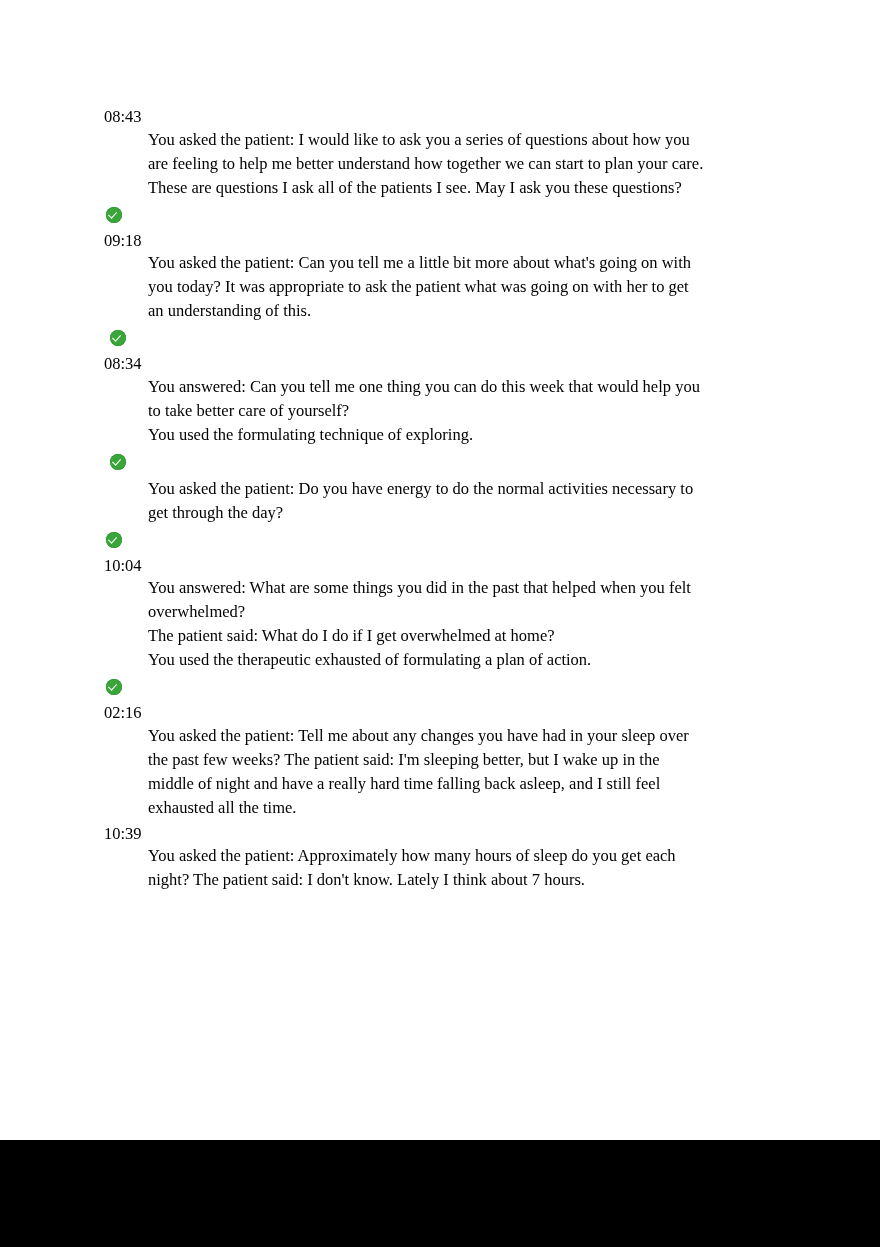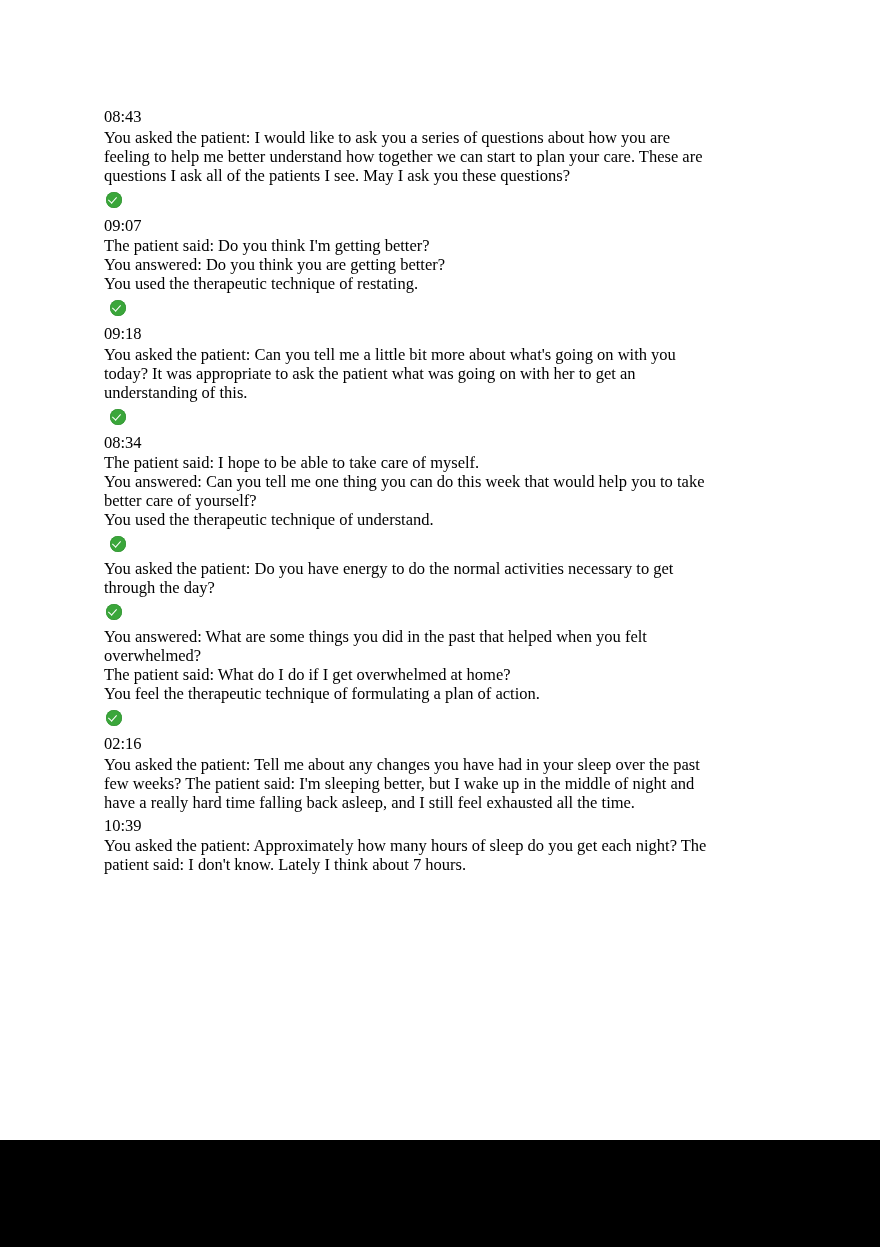--- a/index.html
+++ b/index.html
@@ -43,23 +43,24 @@
   }
   .time {
     font-family: "Liberation Serif", serif;
     font-size: 16.5px;
     line-height: 21.5px;
     color: #000000;
   }
   .line {
     font-family: "Liberation Serif", serif;
     font-size: 16.5px;
-    line-height: 19px;
+    line-height: 24px;
     color: #000000;
     text-align: left;
+    margin-left: 44px;
   }
   .check-row {
     height: 30px;
     display: flex;
     align-items: center;
     padding-left: 2px;
   }
   .check-row.indent {
     padding-left: 6px;
   }
@@ -92,59 +93,50 @@
   <div class="transcript">
 
     <div class="entry">
       <div class="time">08:43</div>
       <div class="line">You asked the patient: I would like to ask you a series of questions about how you are feeling to help me better understand how together we can start to plan your care. These are questions I ask all of the patients I see. May I ask you these questions?</div>
       <div class="check-row">
         <span class="check-icon"></span>
       </div>
     </div>
 
-    <div class="entry">
-      <div class="time">09:07</div>
-      <div class="line">The patient said: Do you think I'm getting better?</div>
-      <div class="line">You answered: Do you think you are getting better?</div>
-      <div class="line">You used the therapeutic technique of restating.</div>
-      <div class="check-row indent">
-        <span class="check-icon"></span>
-      </div>
-    </div>
 
     <div class="entry">
       <div class="time">09:18</div>
       <div class="line">You asked the patient: Can you tell me a little bit more about what's going on with you today? It was appropriate to ask the patient what was going on with her to get an understanding of this.</div>
       <div class="check-row indent">
         <span class="check-icon"></span>
       </div>
     </div>
 
     <div class="entry">
       <div class="time">08:34</div>
-      <div class="line">The patient said: I hope to be able to take care of myself.</div>
       <div class="line">You answered: Can you tell me one thing you can do this week that would help you to take better care of yourself?</div>
-      <div class="line">You used the therapeutic technique of understand.</div>
+      <div class="line">You used the formulating technique of exploring.</div>
       <div class="check-row indent">
         <span class="check-icon"></span>
       </div>
     </div>
 
     <div class="entry">
       <div class="line">You asked the patient: Do you have energy to do the normal activities necessary to get through the day?</div>
       <div class="check-row">
         <span class="check-icon"></span>
       </div>
     </div>
 
     <div class="entry">
+      <div class="time">10:04</div>
       <div class="line">You answered: What are some things you did in the past that helped when you felt overwhelmed?</div>
       <div class="line">The patient said: What do I do if I get overwhelmed at home?</div>
-      <div class="line">You feel the therapeutic technique of formulating a plan of action.</div>
+      <div class="line">You used the therapeutic exhausted of formulating a plan of action.</div>
       <div class="check-row">
         <span class="check-icon"></span>
       </div>
     </div>
 
     <div class="entry">
       <div class="time">02:16</div>
       <div class="line">You asked the patient: Tell me about any changes you have had in your sleep over the past few weeks? The patient said: I'm sleeping better, but I wake up in the middle of night and have a really hard time falling back asleep, and I still feel exhausted all the time.</div>
       <div class="gap-sm"></div>
     </div>

